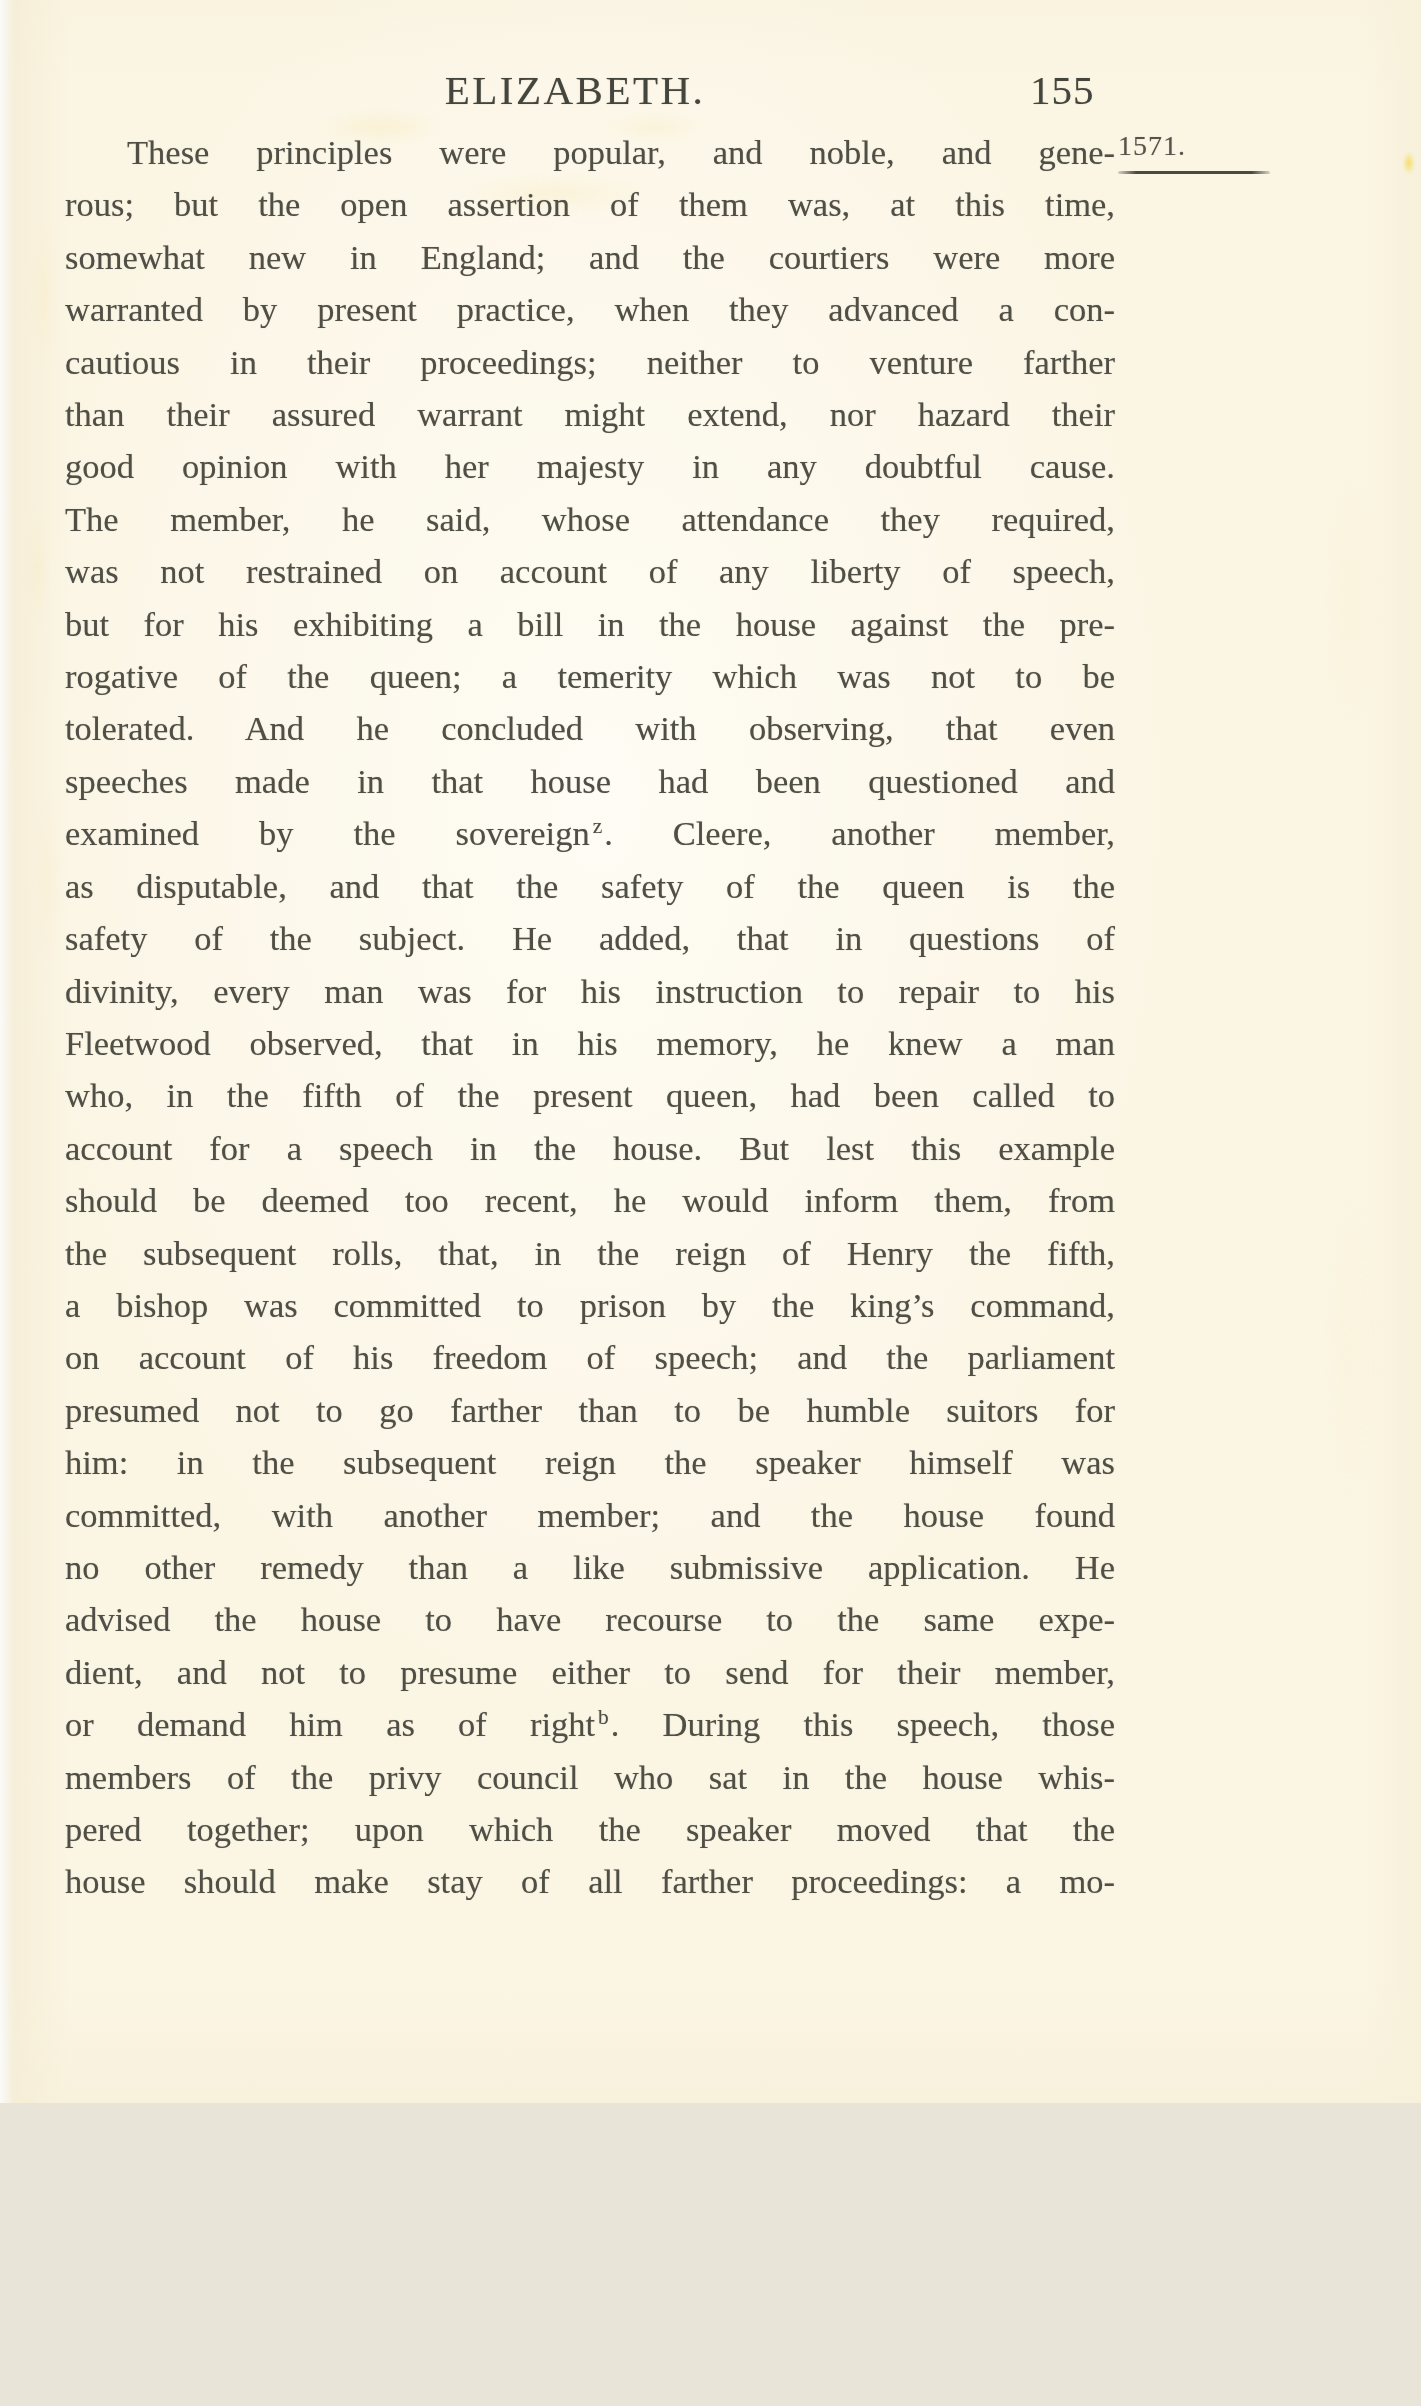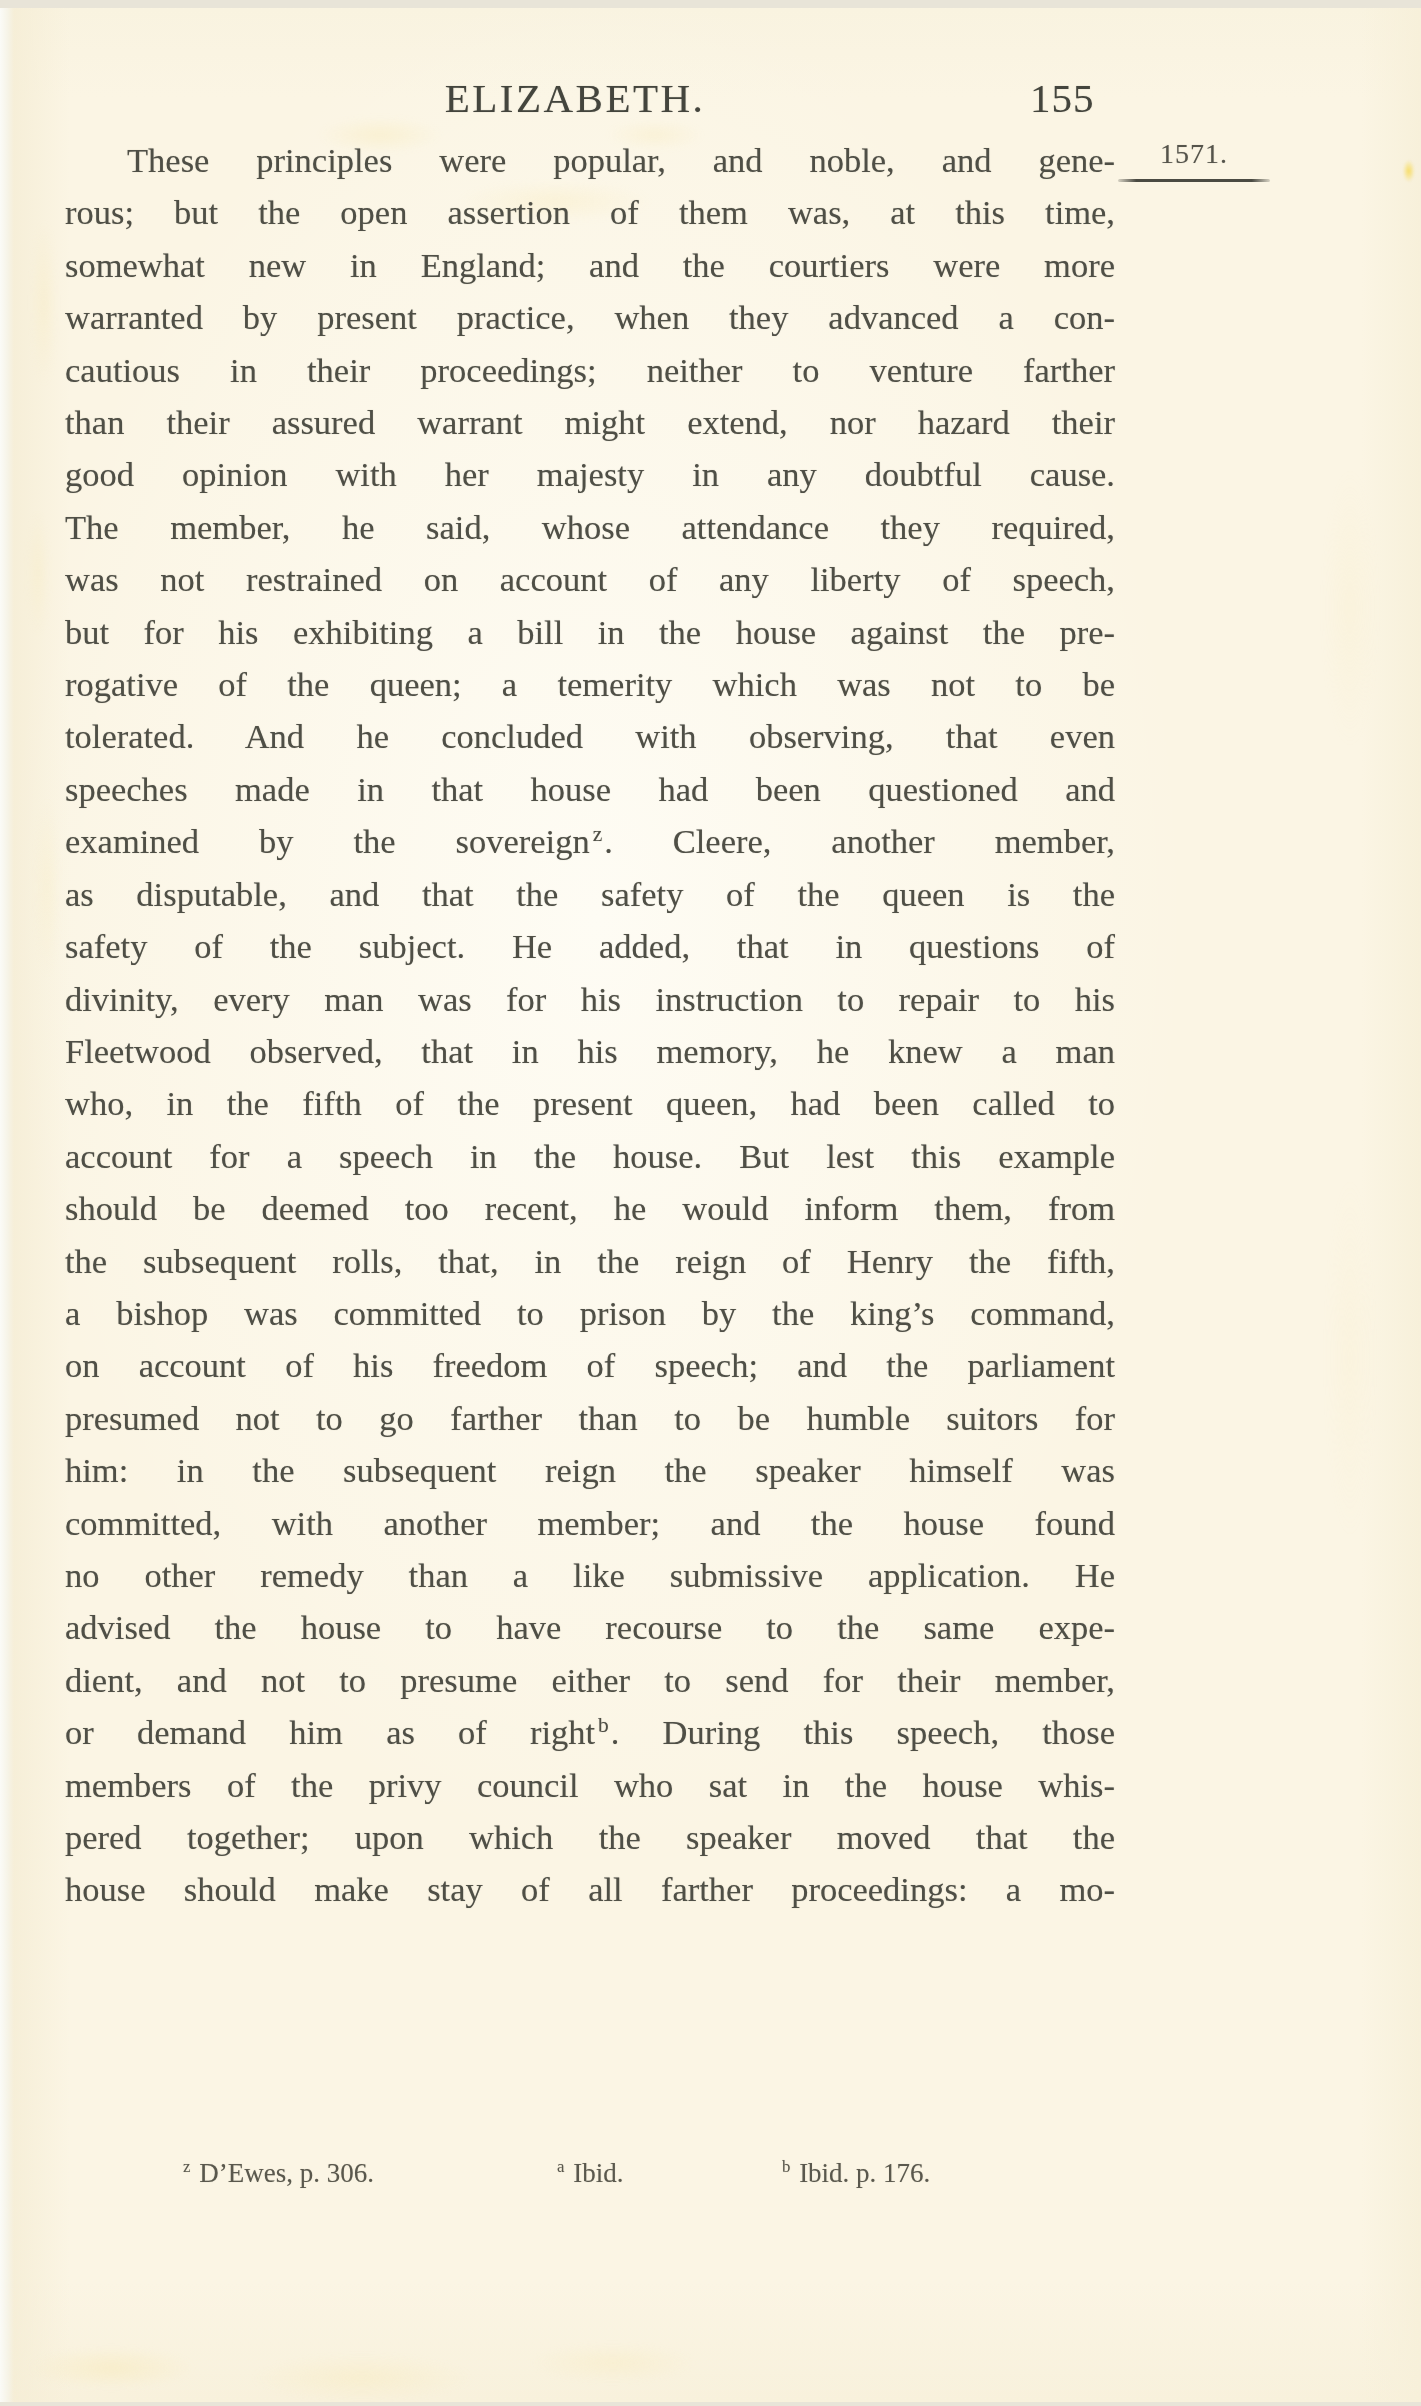--- a/index.html
+++ b/index.html
@@ -5,22 +5,22 @@
   :root{
     --paper:#fbf5e4;
     --paper-light:#fefcf4;
     --ink:#4f4f46;
     --ink-dark:#44453d;
     --faded:#6b675a;
   }
   html,body{margin:0;padding:0;background:#e8e4d8;}
   .page{
     position:relative;
-    width:1421px;height:2394px;
-    margin:8px auto;
+    width:1421px;height:2103px;
+    margin:0 auto;
     overflow:hidden;
     font-family:"Liberation Serif","DejaVu Serif",serif;
     color:var(--ink);
     background:
       radial-gradient(ellipse 820px 1300px at 42% 38%, var(--paper-light) 0%, rgba(254,252,244,0) 72%),
       linear-gradient(90deg, #f5edd5 0px, rgba(251,245,228,0) 70px),
       linear-gradient(270deg, #f7f0da 0px, rgba(251,245,228,0) 60px),
       linear-gradient(0deg, #f8f1dc 0px, rgba(251,245,228,0) 120px),
       linear-gradient(180deg, #f9f3e0 0px, rgba(251,245,228,0) 90px),
       var(--paper);
@@ -74,21 +74,20 @@
   }
   .page-number{
     position:absolute;left:1030px;top:66px;width:90px;
     font-size:41px;letter-spacing:1px;
     color:var(--ink-dark);
     text-shadow:0 0 1px rgba(68,69,61,.4);
   }
   
   .margin-note{
     position:absolute;left:1118px;top:129px;width:152px;
-    text-align:center;
   }
   .margin-year{
     font-size:28px;letter-spacing:1px;color:#55544b;
     line-height:34px;
     text-shadow:0 0 1px rgba(85,84,75,.35);
   }
   .margin-rule{
     margin-top:8px;height:3px;
     background:linear-gradient(90deg, rgba(74,74,66,.2), #4a4a42 12%, #4a4a42 88%, rgba(74,74,66,.2));
     border-radius:2px;

